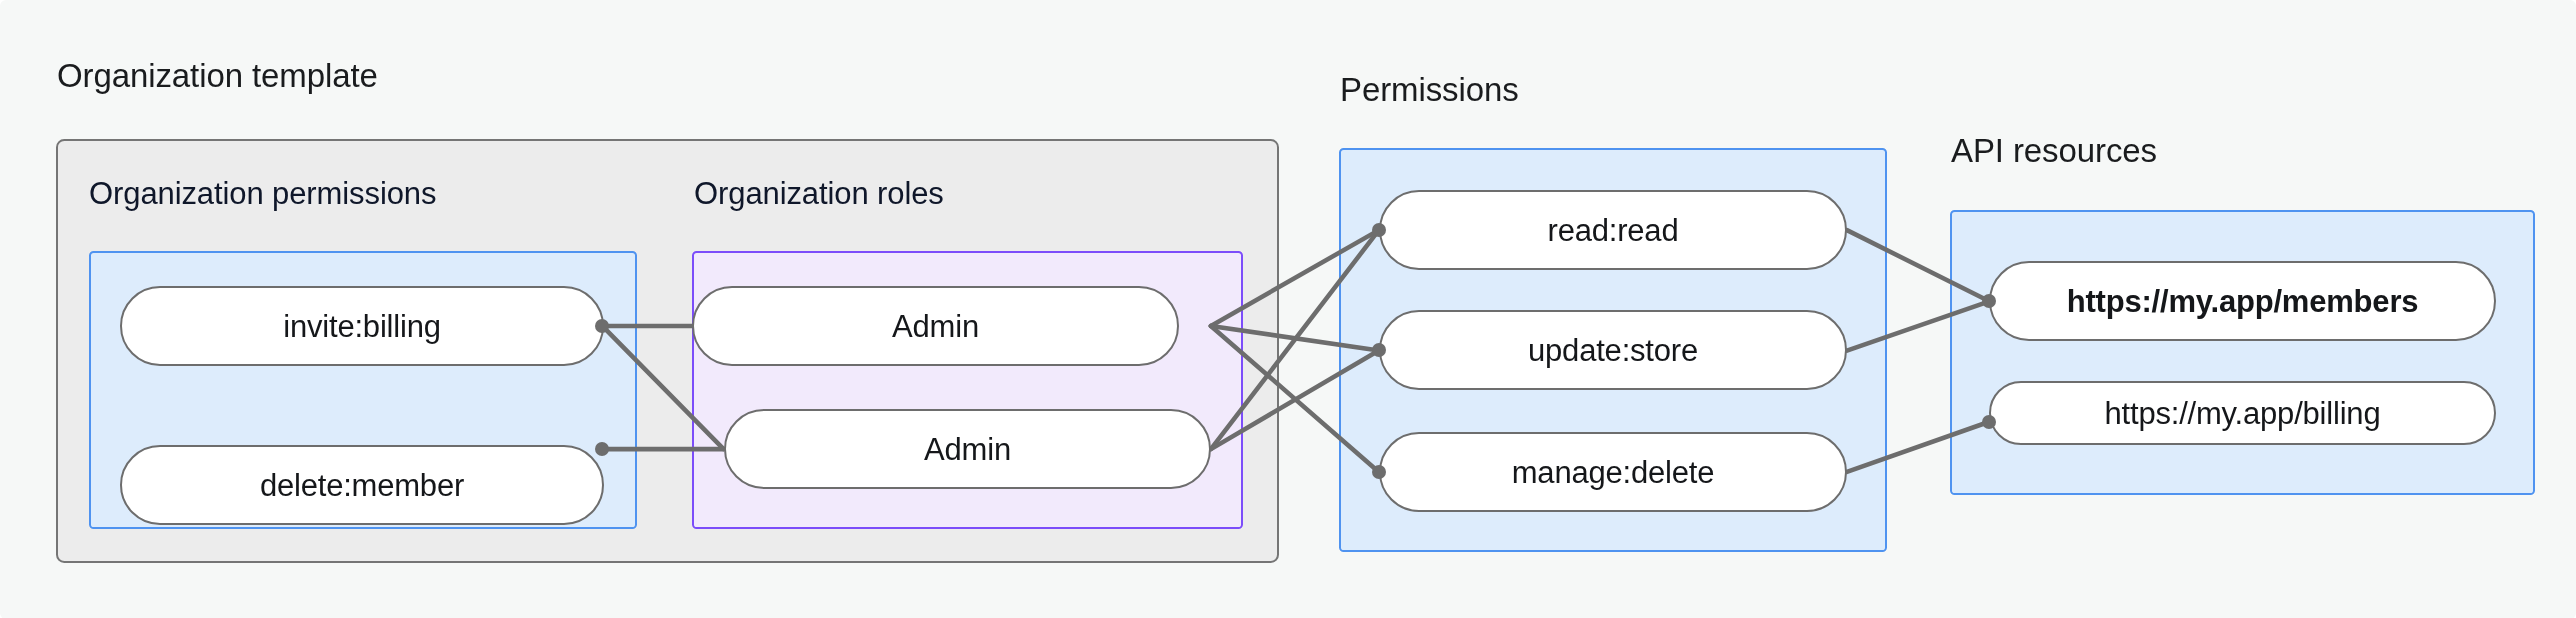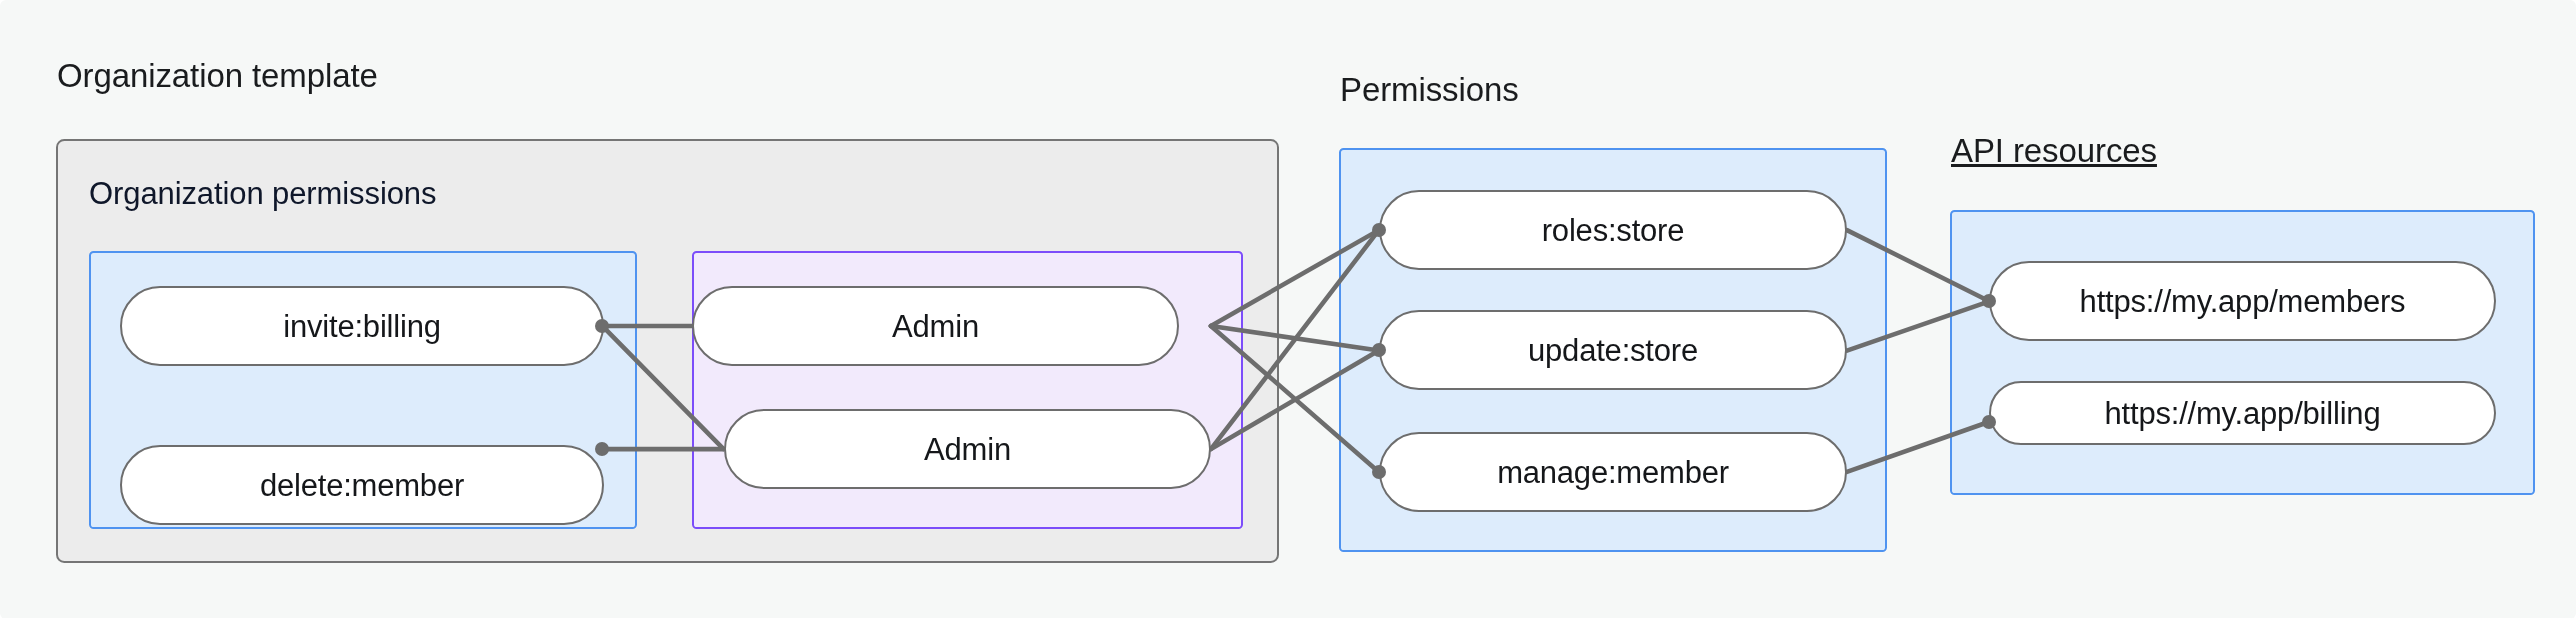--- a/index.html
+++ b/index.html
@@ -115,24 +115,25 @@
   <div class="container-box box-purple" style="left:692px; top:251px; width:551px; height:278px;"></div>
 
   <div class="container-box box-blue" style="left:1339px; top:148px; width:548px; height:404px;"></div>
 
   <div class="container-box box-blue" style="left:1950px; top:210px; width:585px; height:285px;"></div>
 
   <div class="group-caption" style="left:57px; top:57px;">Organization template</div>
 
   <div class="section-caption" style="left:89px; top:175px;">Organization permissions</div>
 
+  <div class="section-caption" style="left:694px; top:175px;">Organization roles</div>
 
   <div class="group-caption" style="left:1340px; top:71px;">Permissions</div>
 
-  <div class="group-caption" style="left:1951px; top:132px;text-decoration:underline;">API resources</div>
+  <div class="group-caption" style="left:1951px; top:132px;">API resources</div>
 
   <svg id="edge-layer" viewBox="0 0 2823 678">
     <g fill="none" stroke="#6d6d6d" stroke-width="5" stroke-linecap="round">
 
       <line x1="660" y1="357" x2="793" y2="357"></line>
       <line x1="660" y1="357" x2="793" y2="492"></line>
       <line x1="660" y1="492" x2="793" y2="492"></line>
 
       <line x1="1327" y1="357" x2="1511" y2="252"></line>
       <line x1="1327" y1="357" x2="1511" y2="384"></line>
@@ -156,32 +157,32 @@
 
   <div class="pill" style="left:692px; top:286px; width:487px; height:80px;">
     <span class="pill-label">Admin</span>
   </div>
 
   <div class="pill" style="left:724px; top:409px; width:487px; height:80px;">
     <span class="pill-label">Admin</span>
   </div>
 
   <div class="pill" style="left:1379px; top:190px; width:468px; height:80px;">
-    <span class="pill-label">roles:store</span>
+    <span class="pill-label">read:read</span>
   </div>
 
   <div class="pill" style="left:1379px; top:310px; width:468px; height:80px;">
     <span class="pill-label">update:store</span>
   </div>
 
   <div class="pill" style="left:1379px; top:432px; width:468px; height:80px;">
-    <span class="pill-label">manage:member</span>
+    <span class="pill-label">manage:delete</span>
   </div>
 
-  <div class="pill" style="left:1989px; top:261px; width:507px; height:80px;">
+  <div class="pill" style="left:1989px; top:261px; width:507px; height:80px;font-weight:bold;">
     <span class="pill-label">https://my.app/members</span>
   </div>
 
   <div class="pill" style="left:1989px; top:381px; width:507px; height:64px;">
     <span class="pill-label">https://my.app/billing</span>
   </div>
 
   <div class="port-dot" style="left:602px;  top:326px;"></div>
   <div class="port-dot" style="left:602px;  top:449px;"></div>
   <div class="port-dot" style="left:1379px; top:230px;"></div>

